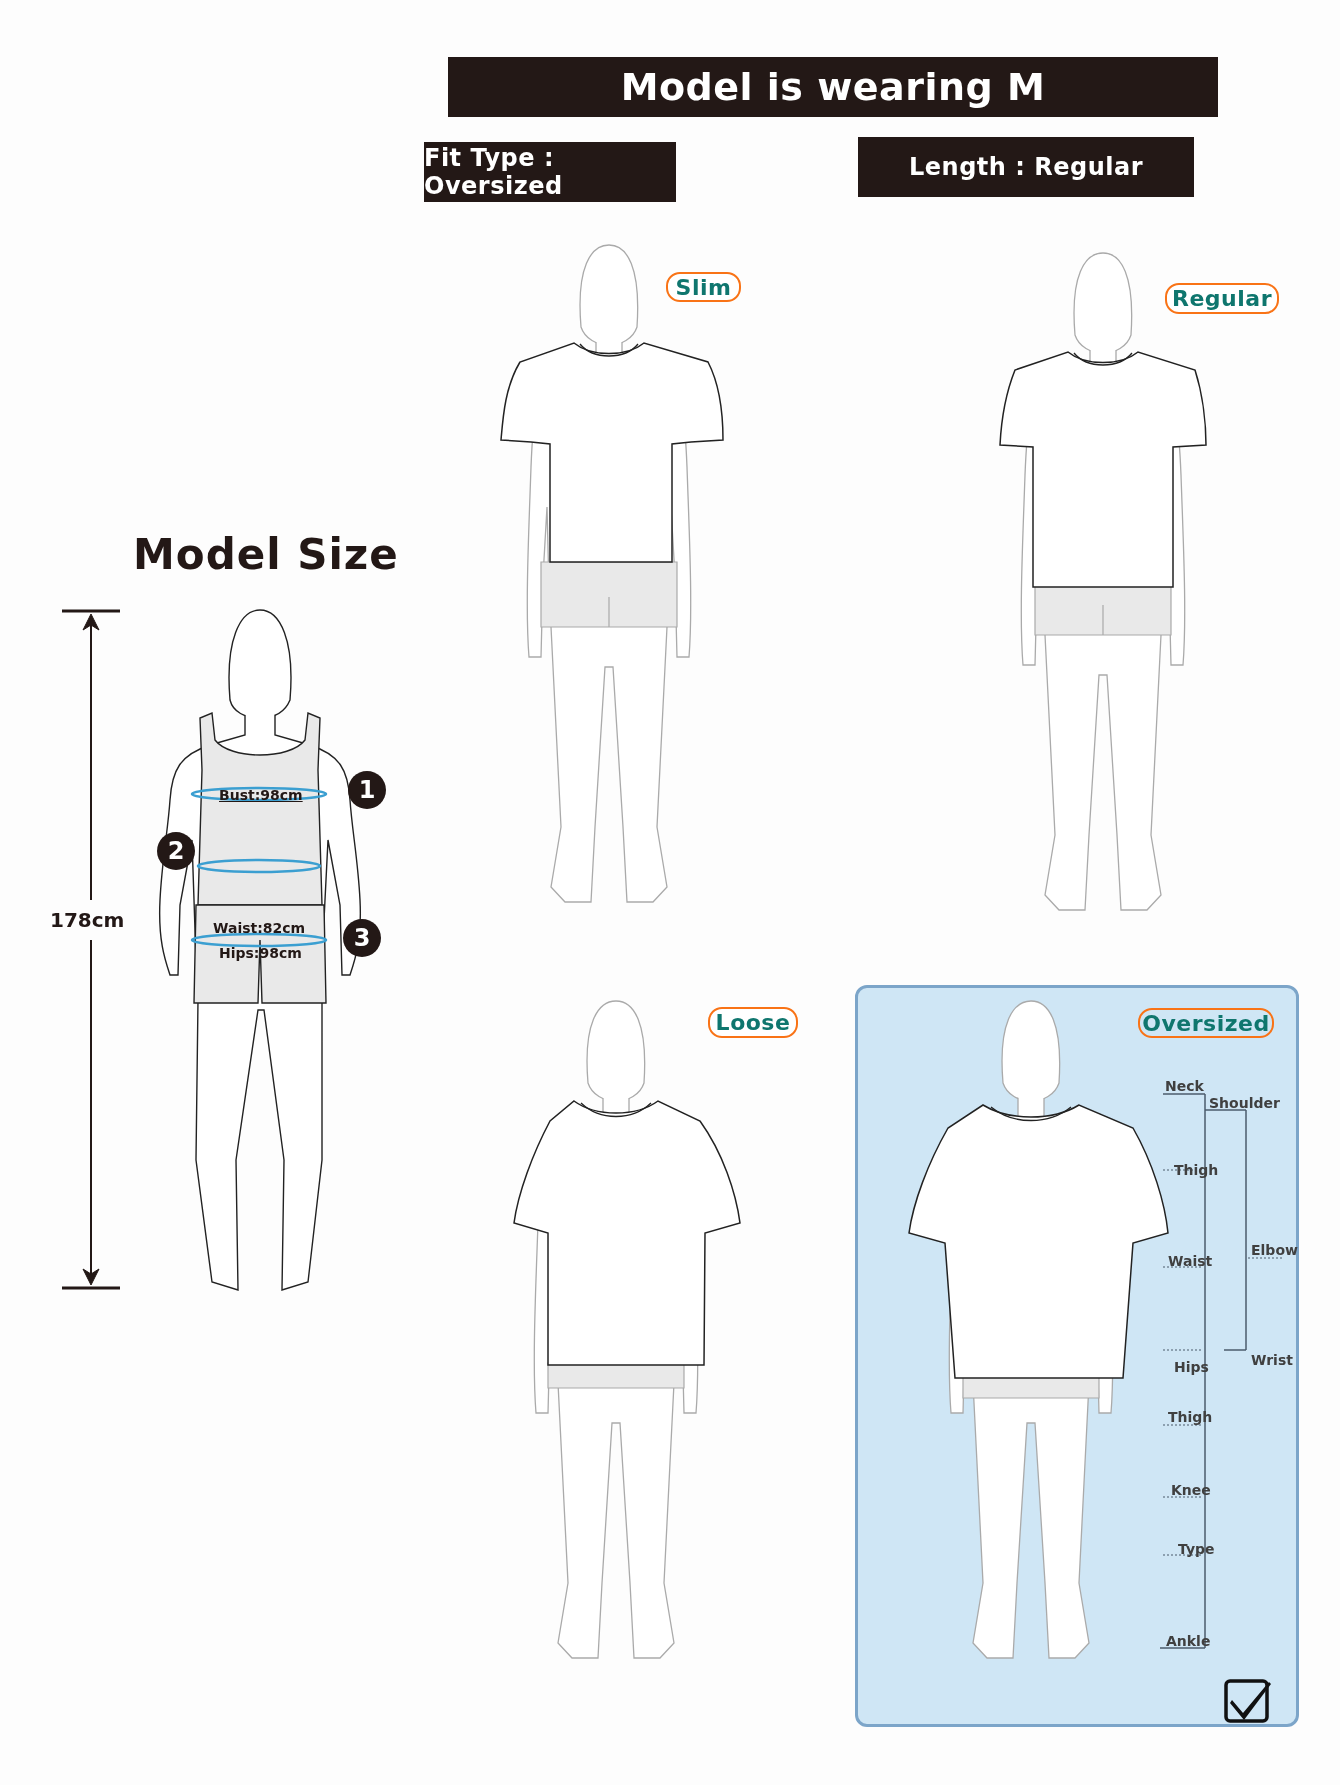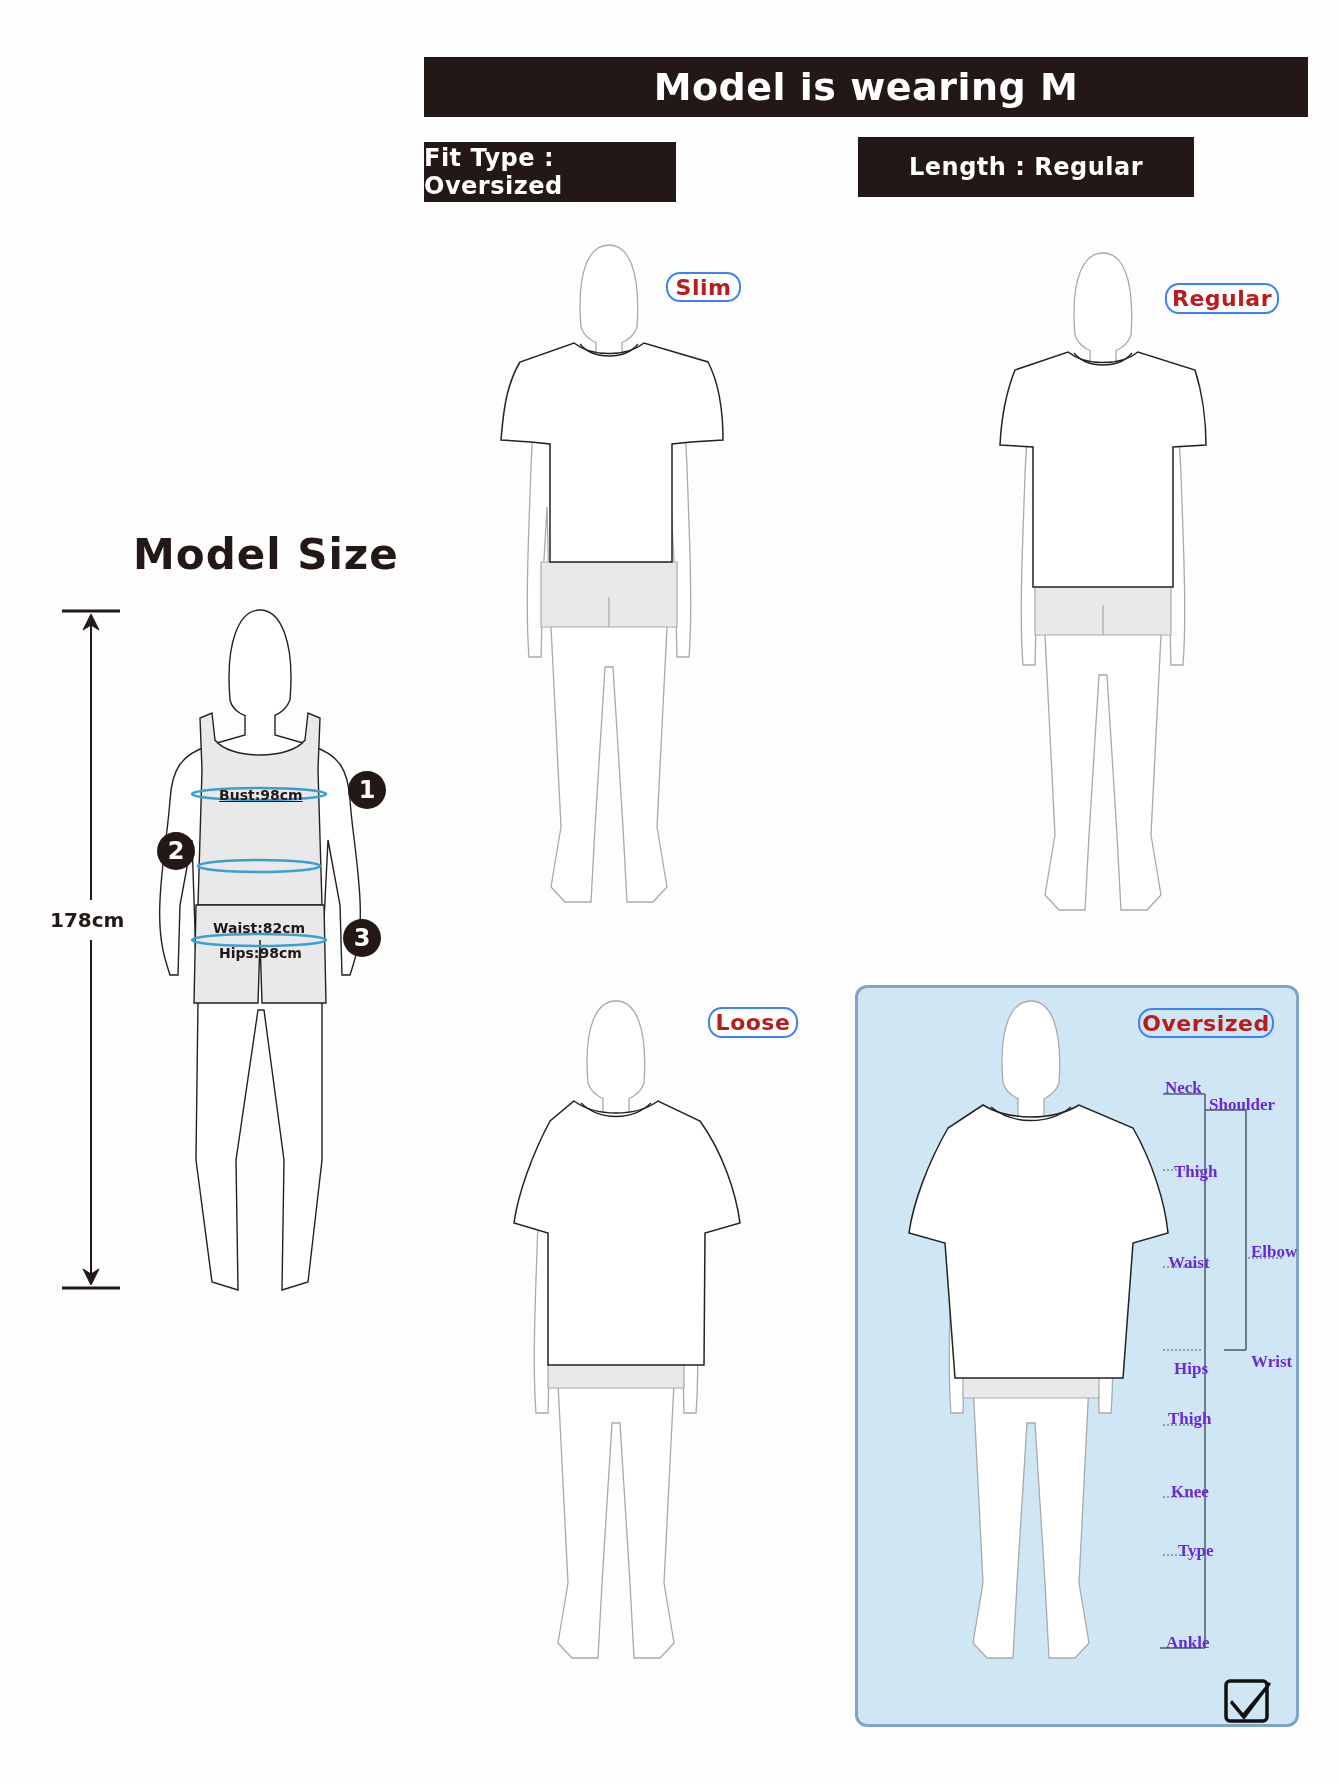--- a/index.html
+++ b/index.html
@@ -1,30 +1,30 @@
 <!DOCTYPE html>
 <html><head>
 <meta charset="utf-8">
 <style>
   html,body{margin:0;padding:0;background:#fdfdfd;}
   body{width:1340px;height:1785px;position:relative;overflow:hidden;font-family:"DejaVu Sans","Liberation Sans",sans-serif;}
   .banner{position:absolute;background:#231816;color:#fff;display:flex;align-items:center;justify-content:center;font-weight:bold;letter-spacing:0.5px;}
-  .pill{position:absolute;border:2px solid #3b82f6;border-radius:14px;background:#fff;color:#b91c1c;font-weight:bold;font-size:22px;display:flex;align-items:center;justify-content:center;box-sizing:border-box;letter-spacing:0.5px;}
+  .pill{position:absolute;border:2px solid #f97316;border-radius:14px;background:#fff;color:#0f766e;font-weight:bold;font-size:22px;display:flex;align-items:center;justify-content:center;box-sizing:border-box;letter-spacing:0.5px;}
   .title{position:absolute;font-weight:bold;color:#231816;font-size:42px;letter-spacing:1px;}
   .hlabel{position:absolute;font-weight:bold;color:#231816;font-size:20px;}
   .meas{position:absolute;font-weight:bold;color:#231816;font-size:14px;white-space:nowrap;}
   .badge{position:absolute;width:38px;height:38px;border-radius:50%;background:#231816;color:#fff;font-weight:bold;font-size:24px;display:flex;align-items:center;justify-content:center;}
   .panel{position:absolute;left:855px;top:985px;width:444px;height:742px;background:#cfe6f5;border:3px solid #7ca5c9;border-radius:12px;box-sizing:border-box;}
-  .plabel{position:absolute;font-weight:bold;font-size:17px;color:#6d28d9;white-space:nowrap;font-family:Liberation Serif, serif;}
+  .plabel{position:absolute;font-weight:bold;font-size:14px;color:#404040;white-space:nowrap;}
   svg{position:absolute;left:0;top:0;}
 </style>
 </head>
 <body>
 
-<div class="banner" style="left:424px;top:57px;width:884px;height:60px;font-size:38px;">
+<div class="banner" style="left:448px;top:57px;width:770px;height:60px;font-size:38px;">
   <span>Model is wearing M</span>
 </div>
 <div class="banner" style="left:424px;top:142px;width:252px;height:60px;font-size:24px;">
   <span>Fit Type : Oversized</span>
 </div>
 <div class="banner" style="left:858px;top:137px;width:336px;height:60px;font-size:24px;">
   <span>Length : Regular</span>
 </div>
 
 <div class="title" style="left:133px;top:530px;">Model Size</div>

